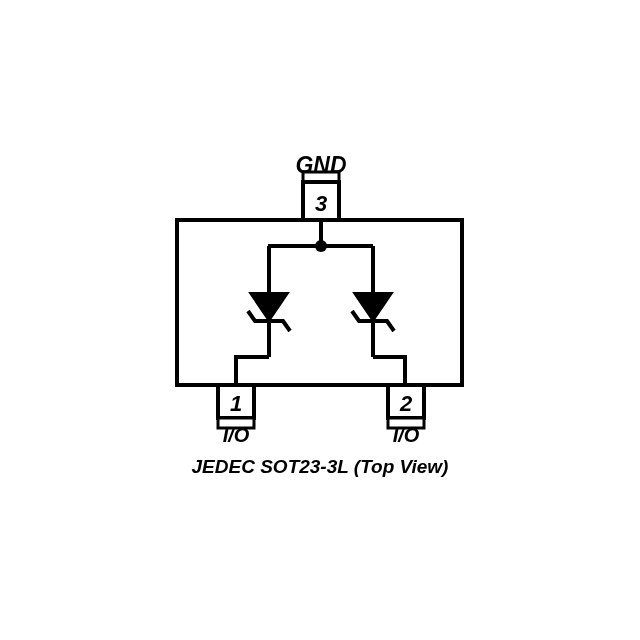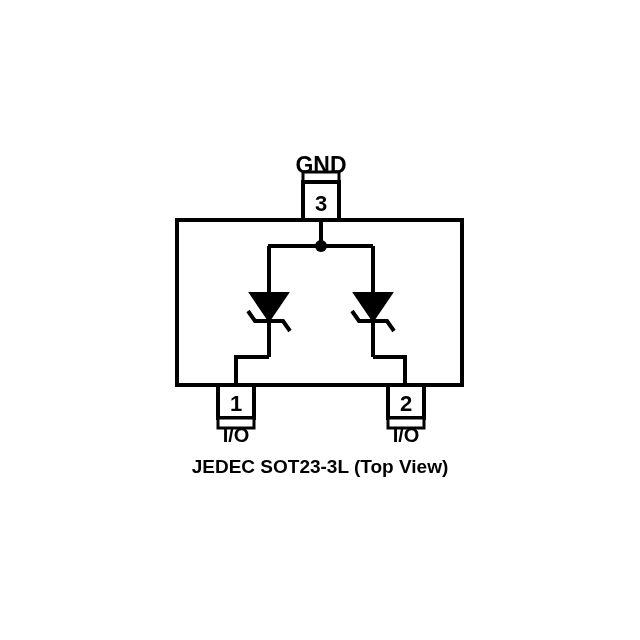--- a/index.html
+++ b/index.html
@@ -12,20 +12,21 @@
     width: 640px;
     height: 640px;
     font-family: "Liberation Sans", sans-serif;
     overflow: hidden;
   }
   #stage {
     position: relative;
     width: 640px;
     height: 555px;
     background: #ffffff;
+    font-style: italic;
   }
   #diagram-svg {
     position: absolute;
     left: 0;
     top: 0;
     width: 640px;
     height: 640px;
     display: block;
   }
   .wire, .outline {

